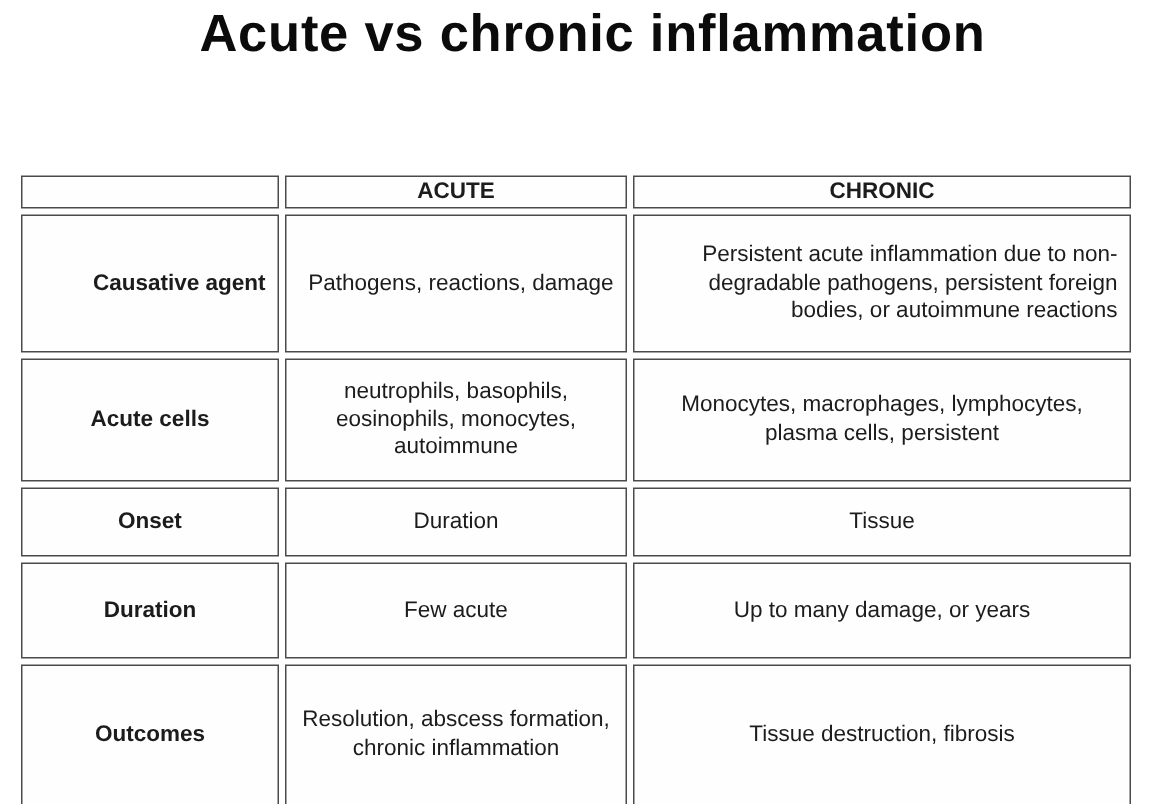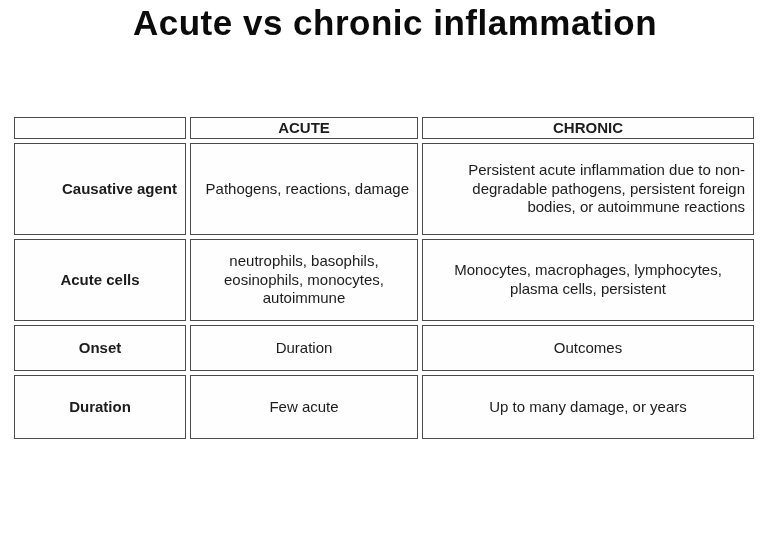--- a/index.html
+++ b/index.html
@@ -95,25 +95,30 @@
 
     <tr class="r2">
       <td class="row-label blue">Acute cells</td>
       <td>neutrophils, basophils, eosinophils, monocytes, autoimmune</td>
       <td>Monocytes, macrophages, lymphocytes, plasma cells, persistent</td>
     </tr>
 
     <tr class="r3">
       <td class="row-label blue">Onset</td>
       <td>Duration</td>
-      <td>Outcomes</td>
+      <td>Tissue</td>
     </tr>
 
     <tr class="r4">
       <td class="row-label blue">Duration</td>
       <td>Few acute</td>
       <td>Up to many damage, or years</td>
     </tr>
 
+    <tr class="r5">
+      <td class="row-label blue">Outcomes</td>
+      <td>Resolution, abscess formation, chronic inflammation</td>
+      <td>Tissue destruction, fibrosis</td>
+    </tr>
   </tbody>
     </table>
 
 </div>
 
 </body></html>

